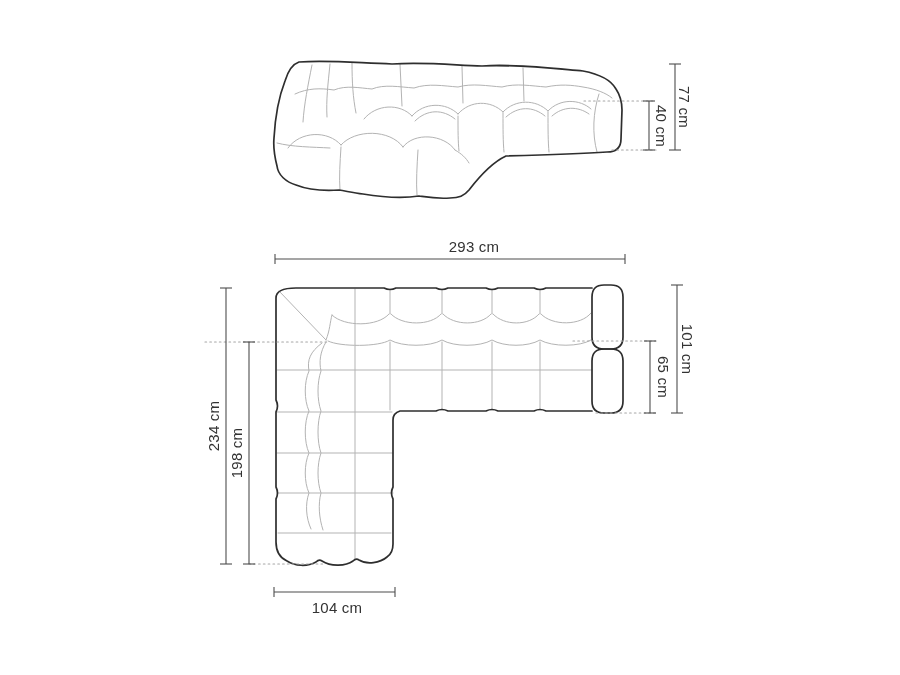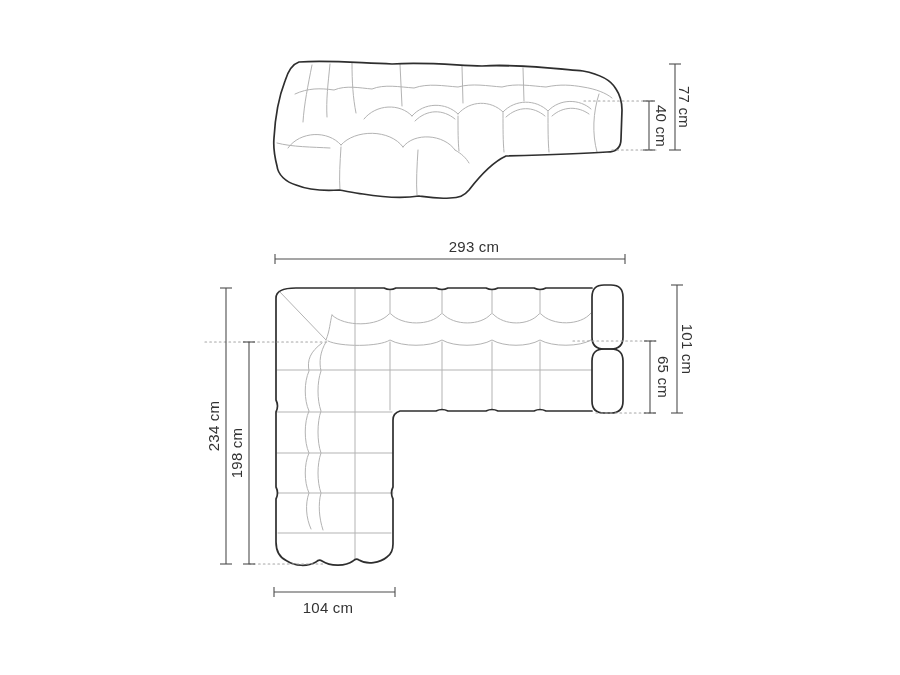--- a/index.html
+++ b/index.html
@@ -183,14 +183,14 @@
   <div class="dim-label flat" style="left:450px;top:246px;margin-left:24px;">293 cm</div>
 
   <div class="dim-label rot-cw" style="left:687px;top:349px;">101 cm</div>
 
   <div class="dim-label rot-cw" style="left:663px;top:377px;">65 cm</div>
 
   <div class="dim-label rot-ccw" style="left:213px;top:426px;">234 cm</div>
 
   <div class="dim-label rot-ccw" style="left:236px;top:453px;">198 cm</div>
 
-  <div class="dim-label flat" style="left:328px;top:607px;">104 cm</div>
+  <div class="dim-label flat" style="left:337px;top:607px;">104 cm</div>
 </div>
 
 </body></html>

